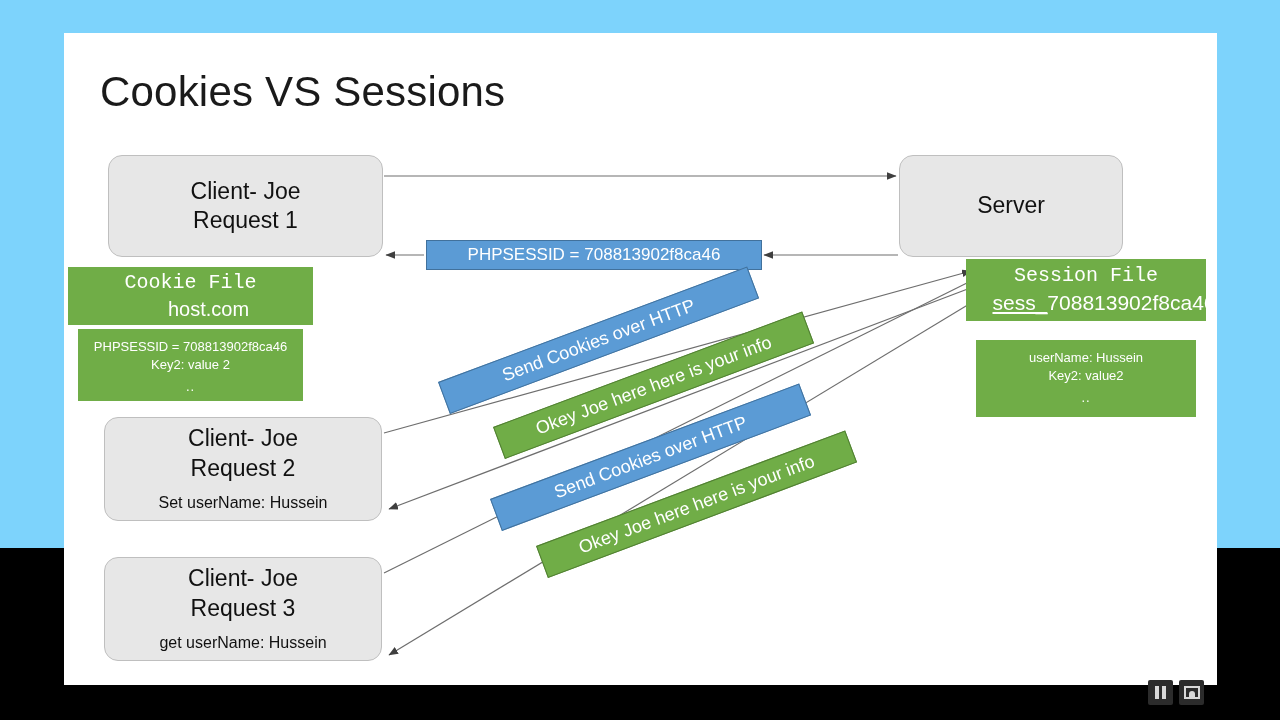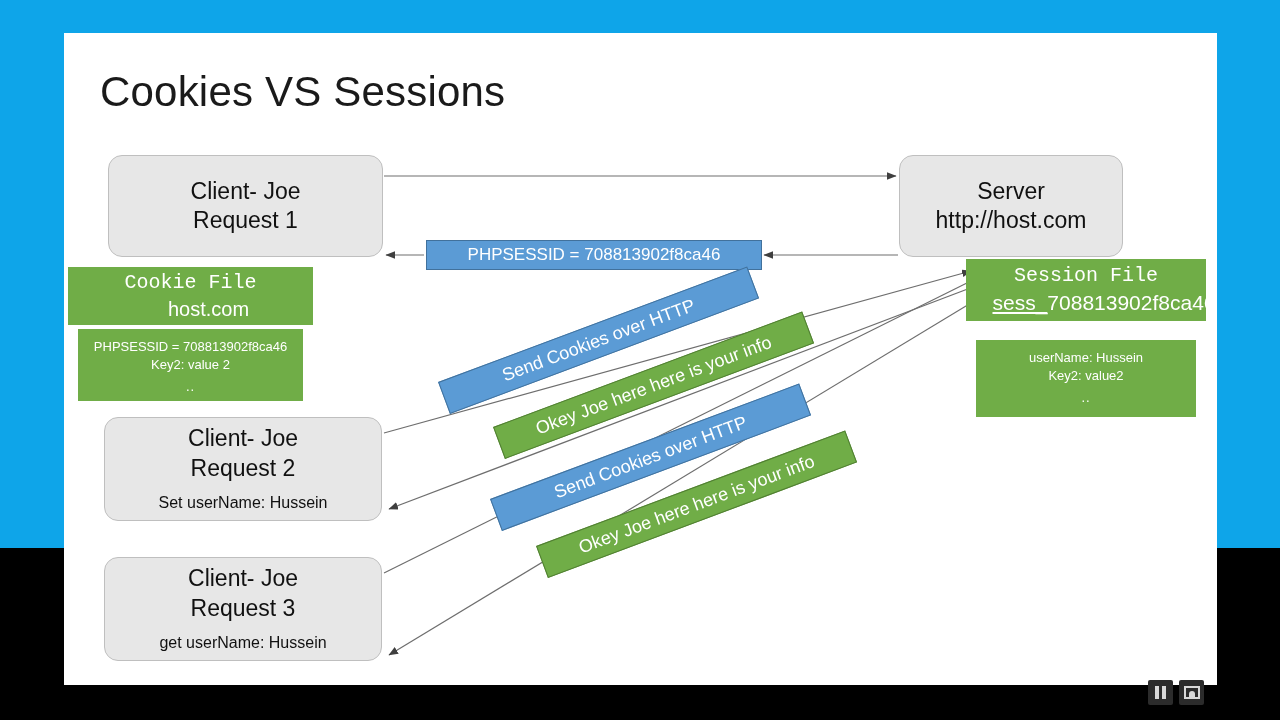--- a/index.html
+++ b/index.html
@@ -9,21 +9,21 @@
     width: 1280px;
     height: 720px;
     overflow: hidden;
     font-family: "Liberation Sans", sans-serif;
   }
 
   #stage {
     position: relative;
     width: 1280px;
     height: 548px;
-    background: #0ea5e9;
+    background: #7dd3fc;
   }
 
   
   #slide {
     position: absolute;
     left: 64px;
     top: 33px;
     width: 1153px;
     height: 652px;
     background: #ffffff;
@@ -237,21 +237,20 @@
     </div>
 
     <div class="node" id="node-client3">
       <div class="l1">Client- Joe</div>
       <div class="l2">Request 3</div>
       <div class="l3">get userName: Hussein</div>
     </div>
 
     <div class="node" id="node-server">
       <div class="l1">Server</div>
-      <div class="l2">http://host.com</div>
     </div>
 
     <div class="file-head" id="cookie-head">
       <div class="fh1">Cookie File</div>
       <div class="fh2">host.com</div>
     </div>
     <div class="file-body" id="cookie-body">
       <div>PHPSESSID = 708813902f8ca46</div>
       <div>Key2: value 2</div>
       <div class="dots">..</div>

